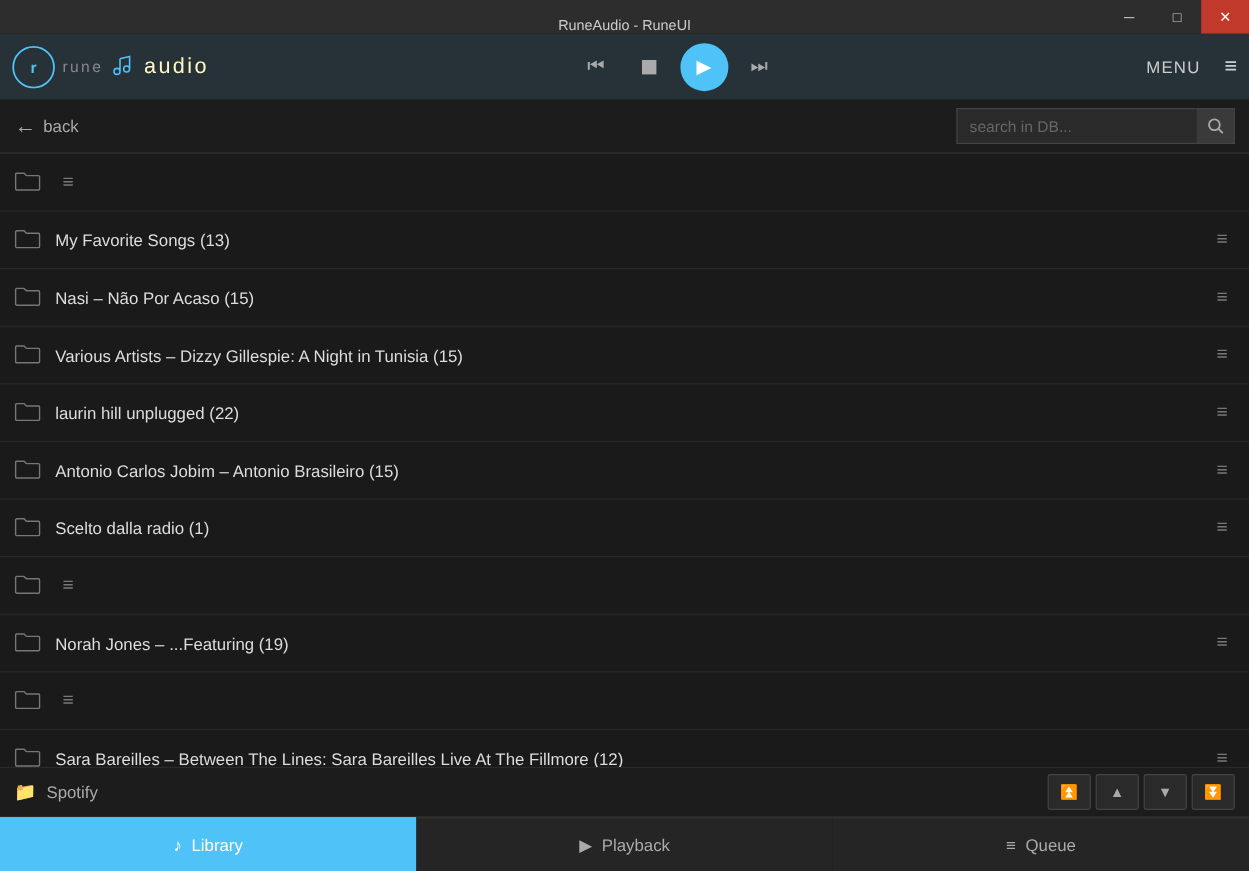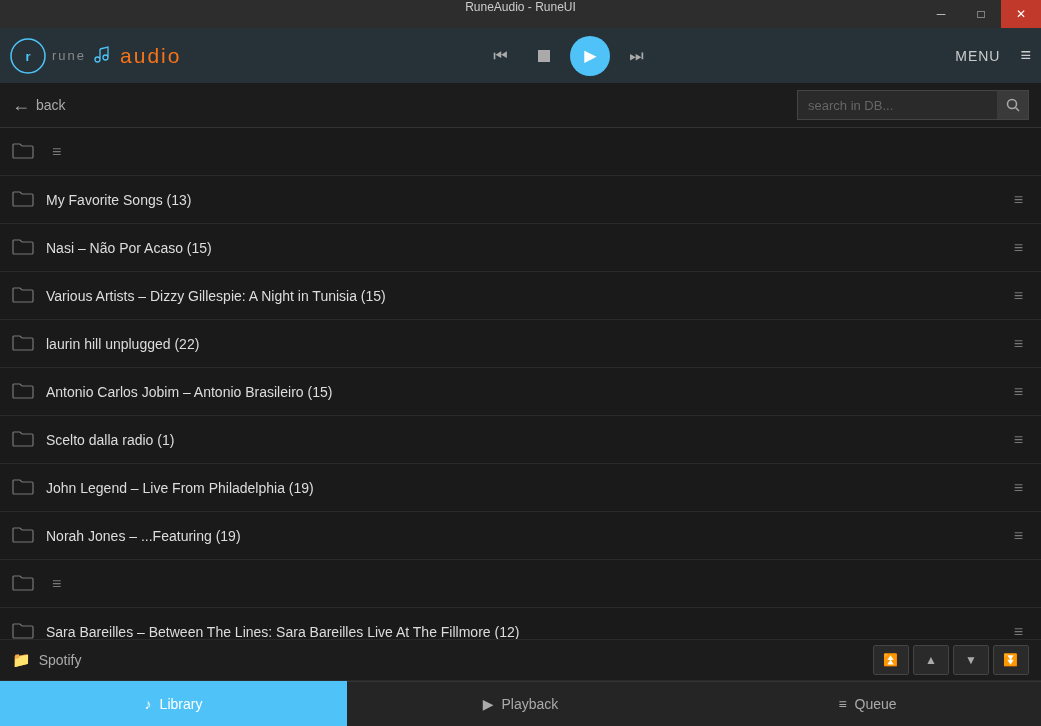--- a/index.html
+++ b/index.html
@@ -12,21 +12,21 @@
       overflow: hidden;
       position: relative;
     }
 
     
     .title-bar {
       width: 100%;
       height: 28px;
       background: #2d2d2d;
       display: flex;
-      align-items: flex-start;
+      align-items: flex-end;
       justify-content: center;
       position: relative;
     }
     .title-bar-text {
       font-size: 12px;
       color: #ccc;
     }
     .title-bar-controls {
       position: absolute;
       right: 0;
@@ -278,21 +278,21 @@
   <div class="logo">
 
     <svg class="logo-icon" viewBox="0 0 36 36" fill="none">
       <circle cx="18" cy="18" r="17" stroke="#4fc3f7" stroke-width="1.5" fill="none"></circle>
       <text x="18" y="23" text-anchor="middle" font-size="13" fill="#4fc3f7" font-weight="bold">r</text>
     </svg>
     <span style="font-size:13px;color:#888;font-weight:300;letter-spacing:2px;">rune</span>
     <svg width="22" height="22" viewBox="0 0 22 22" fill="none">
       <path d="M8 4v10.5M8 14.5A2.5 2.5 0 105.5 17 2.5 2.5 0 008 14.5zM8 4l8-2v10.5M16 12.5A2.5 2.5 0 1013.5 15a2.5 2.5 0 002.5-2.5z" stroke="#4fc3f7" stroke-width="1.3" fill="none"></path>
     </svg>
-    <span style="font-size:21px;color:#f97316;font-weight:300;letter-spacing:2px;">audio</span>
+    <span style="font-size:18px;color:#fef9c3;font-weight:300;letter-spacing:2px;">audio</span>
   </div>
 
   <div class="transport-controls">
     <button class="transport-btn" style="font-size:16px;">⏮</button>
     <button class="transport-btn" style="font-size:14px; color:#aaa;">
       <svg width="14" height="14" viewBox="0 0 14 14">
           <rect x="1" y="1" width="12" height="12" fill="#aaa"></rect>
         </svg>
     </button>
     <button class="transport-btn play-btn" style="font-size:16px;">▶</button>
@@ -383,21 +383,20 @@
       </span>
       <span class="item-text">Scelto dalla radio (1)</span>
       <span class="item-menu">≡</span>
     </div>
     <div class="playlist-item">
       <span class="folder-icon">
         <svg width="22" height="18" viewBox="0 0 22 18" fill="none">
           <path d="M1 3a1 1 0 011-1h6l2 2h10a1 1 0 011 1v10a1 1 0 01-1 1H2a1 1 0 01-1-1V3z" stroke="#777" stroke-width="1.2" fill="none"></path>
         </svg>
       </span>
-      <span class="item-text">John Legend – Live From Philadelphia (19)</span>
       <span class="item-menu">≡</span>
     </div>
     <div class="playlist-item">
       <span class="folder-icon">
         <svg width="22" height="18" viewBox="0 0 22 18" fill="none">
           <path d="M1 3a1 1 0 011-1h6l2 2h10a1 1 0 011 1v10a1 1 0 01-1 1H2a1 1 0 01-1-1V3z" stroke="#777" stroke-width="1.2" fill="none"></path>
         </svg>
       </span>
       <span class="item-text">Norah Jones – ...Featuring (19)</span>
       <span class="item-menu">≡</span>

